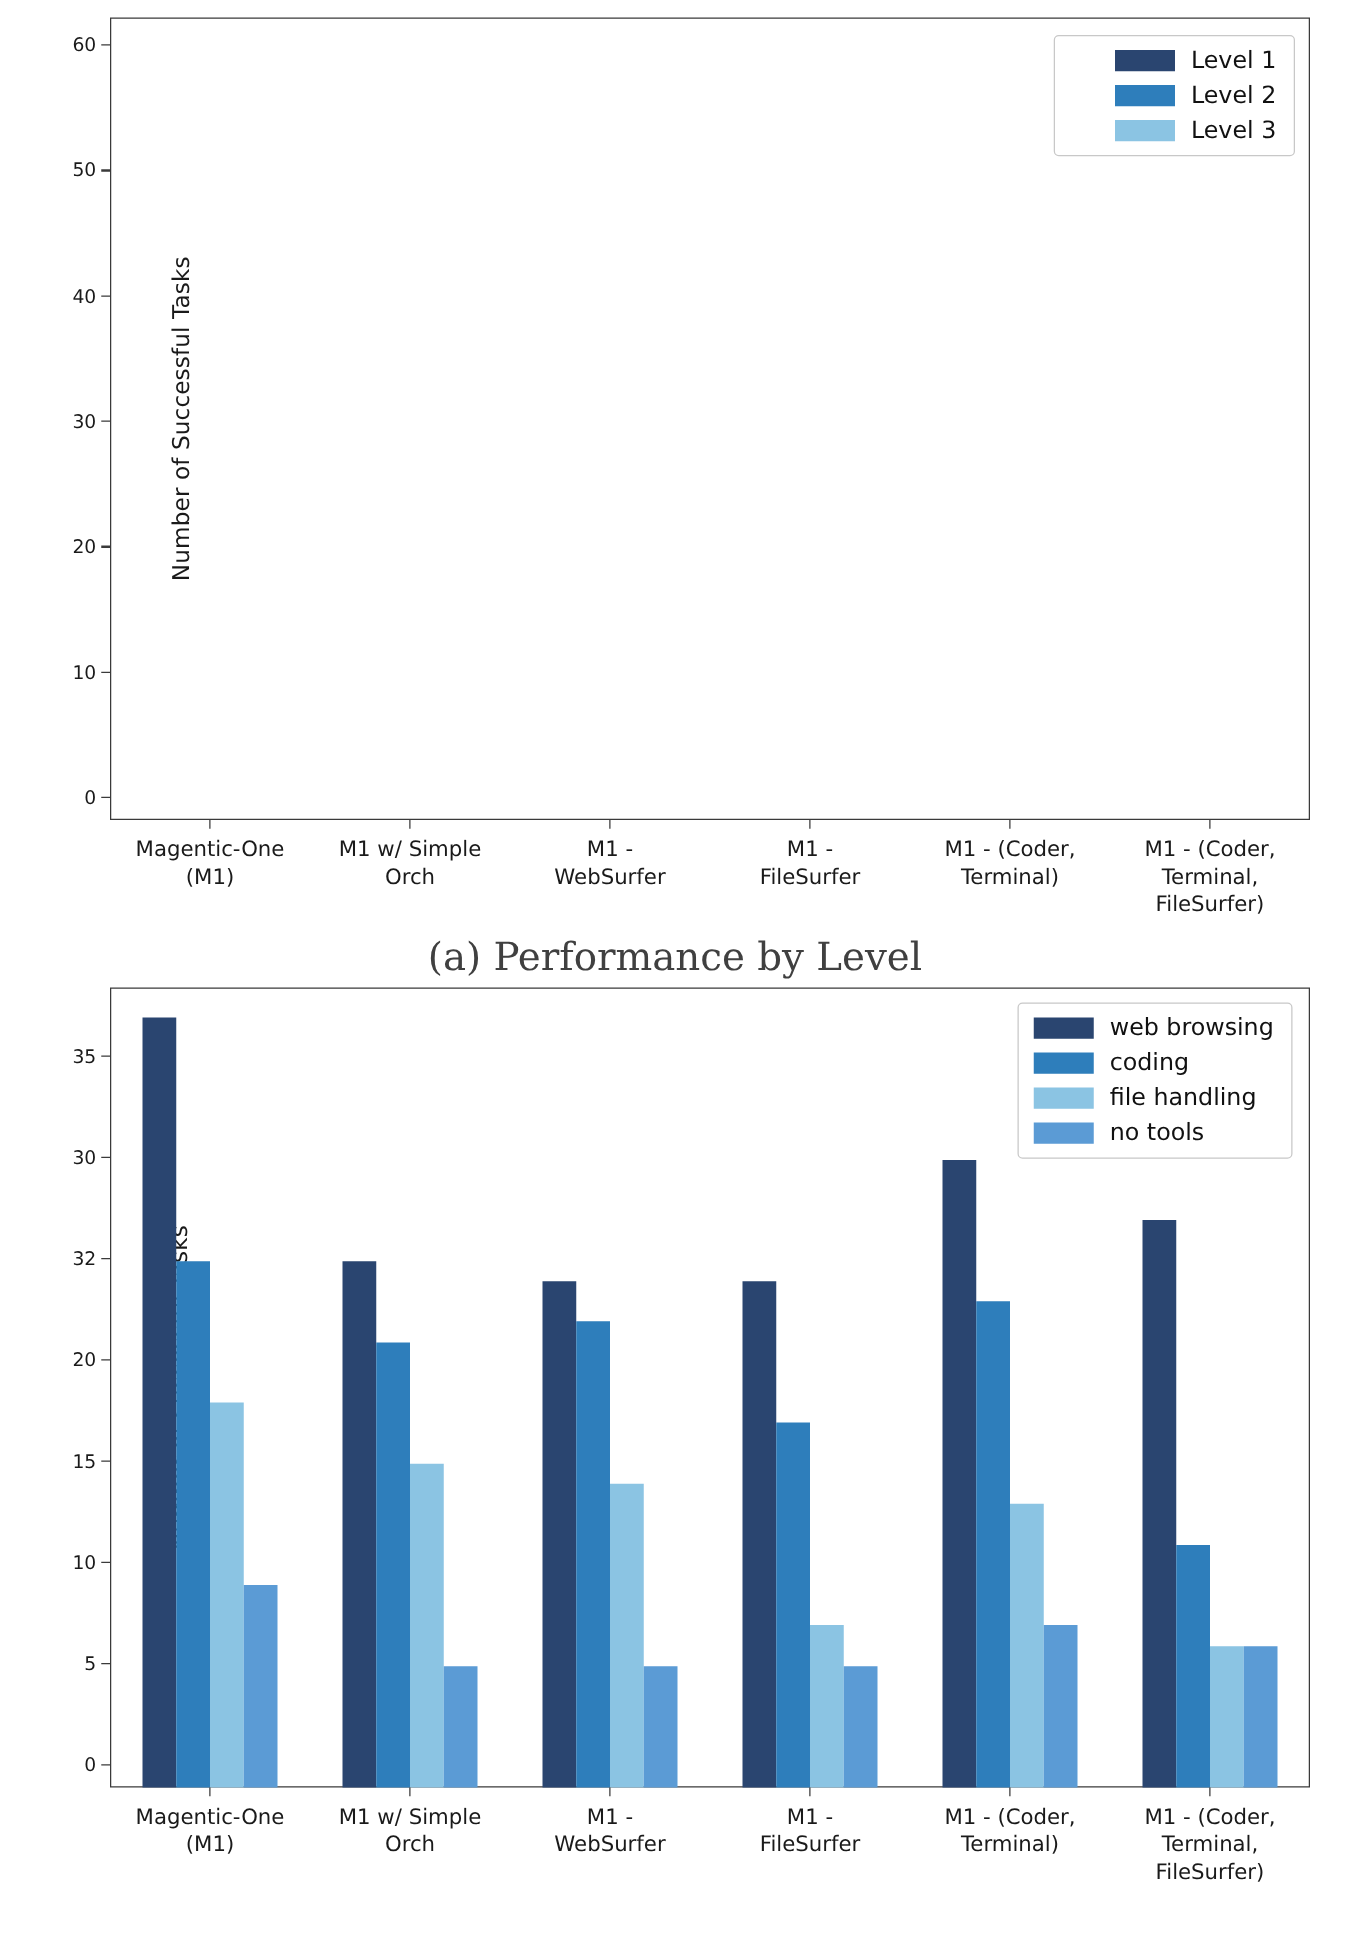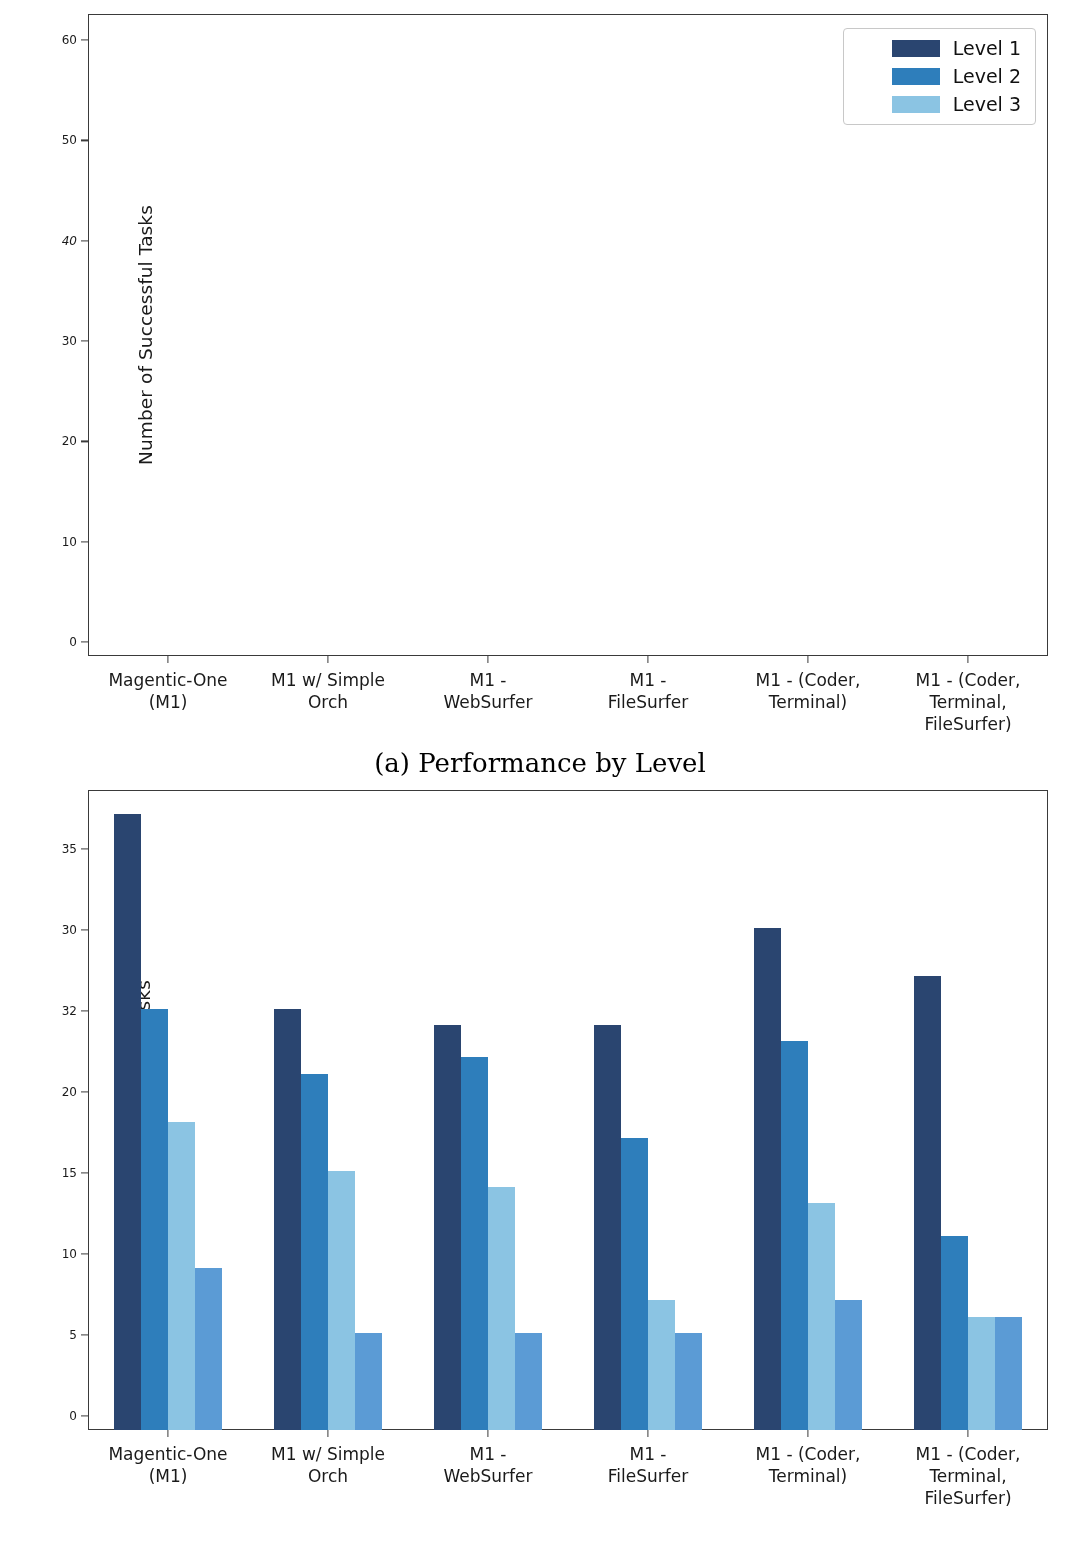--- a/index.html
+++ b/index.html
@@ -47,21 +47,21 @@
     letter-spacing: .1px;
   }
   #fig-b .ylabel { left: -74px; }
 
   
   .ytick {
     position: absolute;
     right: 100%;
     transform: translateY(-50%);
     padding-right: 11px;
-    font-size: 12px;
+    font-size: 15px;
     color: #1a1a1a;
     white-space: nowrap;
   }
   .ytick::after {
     content: "";
     position: absolute;
     right: 0; top: 50%;
     width: 7px; height: 1.2px;
     background: #3a3a3a;
     transform: translateY(-50%);
@@ -136,22 +136,22 @@
   .legend-row { display: flex; align-items: center; gap: 13px; }
   .swatch { width: 48px; height: 17px; flex: none; }
   .legend-label { font-size: 19px; color: #111; white-space: nowrap; }
 
   
   .caption {
     position: absolute;
     left: 0; width: 1080px;
     text-align: center;
     font-family: "DejaVu Serif", "Liberation Serif", serif;
-    font-size: 26px;
-    color: #000000;
+    font-size: 31px;
+    color: #404040;
   }
   #cap-a { top: 748px; }
 
   
   #watermark {
     position: absolute;
     left: 782px; top: 1492px;
     display: flex; align-items: center; gap: 10px;
     opacity: .62;
   }
@@ -171,21 +171,21 @@
     <div class="plot-wrap">
       <div class="axes"></div>
 
       <div class="ylabel">Number of Successful Tasks</div>
 
       <div id="a-yticks">
           <div class="ytick" style="bottom: 0%;">0</div>
           <div class="ytick" style="bottom: 15.625%;">10</div>
           <div class="ytick" style="bottom: 31.25%;">20</div>
           <div class="ytick" style="bottom: 46.875%;">30</div>
-          <div class="ytick" style="bottom: 62.5%; font-style: italic;">40</div>
+          <div class="ytick" style="bottom: 62.5%;">40</div>
           <div class="ytick" style="bottom: 78.125%;">50</div>
           <div class="ytick" style="bottom: 93.75%;">60</div>
         </div>
       <div class="bars" id="a-bars">
           <div class="group">
             <div class="stack">
               <div class="seg" style="background: rgb(42, 69, 112); height: 45.3125%;"></div>
               <div class="seg" style="background: rgb(46, 126, 187); height: 45.3125%;"></div>
               <div class="seg" style="background: rgb(139, 196, 227); height: 4.6875%;"></div>
             </div>
@@ -323,18 +323,36 @@
 WebSurfer</div>
           <div class="xcat">M1 -
 FileSurfer</div>
           <div class="xcat">M1 - (Coder,
 Terminal)</div>
           <div class="xcat">M1 - (Coder,
 Terminal,
 FileSurfer)</div>
         </div>
 
+      <div class="legend" id="legend-b">
+          <div class="legend-row">
+            <span class="swatch" style="background: rgb(42, 69, 112);"></span>
+            <span class="legend-label">web browsing</span>
+          </div>
+          <div class="legend-row">
+            <span class="swatch" style="background: rgb(46, 126, 187);"></span>
+            <span class="legend-label">coding</span>
+          </div>
+          <div class="legend-row">
+            <span class="swatch" style="background: rgb(139, 196, 227);"></span>
+            <span class="legend-label">file handling</span>
+          </div>
+          <div class="legend-row">
+            <span class="swatch" style="background: rgb(91, 155, 213);"></span>
+            <span class="legend-label">no tools</span>
+          </div>
+        </div>
     </div>
 
   </div>
 
 
 </div>
 
 </body></html>

